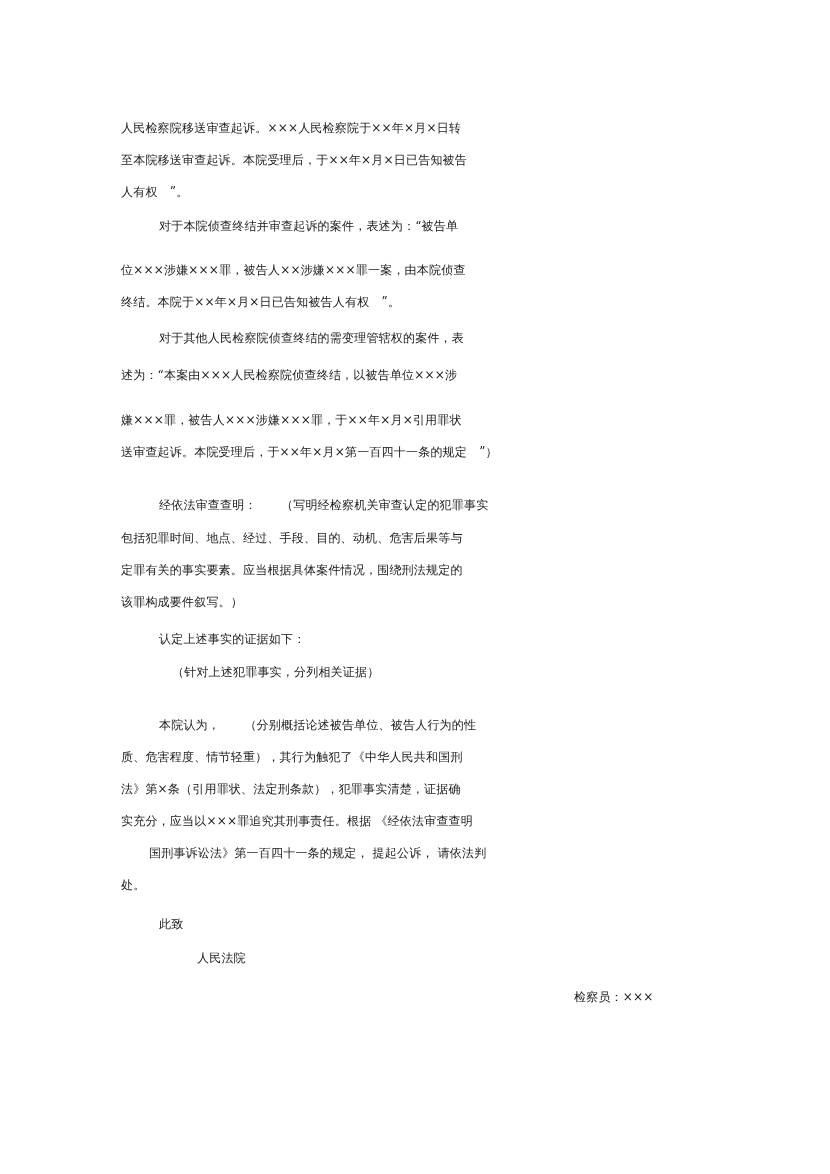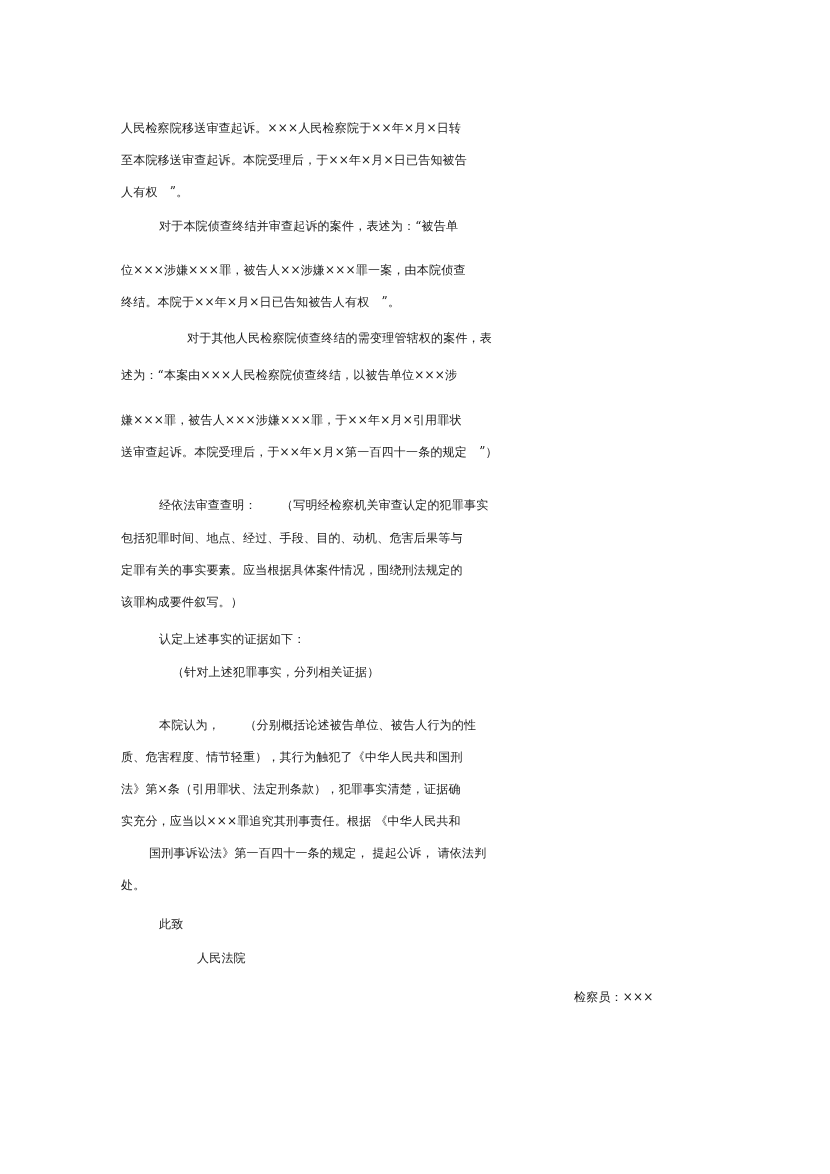--- a/index.html
+++ b/index.html
@@ -66,37 +66,37 @@
   </div>
 
   <div class="line" style="left:121px; top:116px;">人民检察院移送审查起诉。×××人民检察院于××年×月×日转</div>
   <div class="line" style="left:121px; top:148px;">至本院移送审查起诉。本院受理后，于××年×月×日已告知被告</div>
   <div class="line" style="left:121px; top:180px;">人有权　”。</div>
 
   <div class="line" style="left:159px; top:214px;">对于本院侦查终结并审查起诉的案件，表述为：“被告单</div>
   <div class="line" style="left:121px; top:258px;">位×××涉嫌×××罪，被告人××涉嫌×××罪一案，由本院侦查</div>
   <div class="line" style="left:121px; top:290px;">终结。本院于××年×月×日已告知被告人有权　”。</div>
 
-  <div class="line" style="left:159px; top:326px;margin-left:28px;">对于其他人民检察院侦查终结的需变理管辖权的案件，表</div>
+  <div class="line" style="left:159px; top:326px;">对于其他人民检察院侦查终结的需变理管辖权的案件，表</div>
   <div class="line" style="left:121px; top:363px;">述为：“本案由×××人民检察院侦查终结，以被告单位×××涉</div>
   <div class="line" style="left:121px; top:408px;">嫌×××罪，被告人×××涉嫌×××罪，于××年×月×引用罪状</div>
   <div class="line" style="left:121px; top:440px;">送审查起诉。本院受理后，于××年×月×第一百四十一条的规定　”）</div>
 
   <div class="line" style="left:159px; top:493px;">经依法审查查明：　　（写明经检察机关审查认定的犯罪事实</div>
   <div class="line" style="left:121px; top:526px;">包括犯罪时间、地点、经过、手段、目的、动机、危害后果等与</div>
   <div class="line" style="left:121px; top:558px;">定罪有关的事实要素。应当根据具体案件情况，围绕刑法规定的</div>
   <div class="line" style="left:121px; top:590px;">该罪构成要件叙写。）</div>
 
   <div class="line" style="left:159px; top:627px;">认定上述事实的证据如下：</div>
   <div class="line" style="left:172px; top:660px;">（针对上述犯罪事实，分列相关证据）</div>
 
   <div class="line" style="left:159px; top:713px;">本院认为，　　（分别概括论述被告单位、被告人行为的性</div>
   <div class="line" style="left:121px; top:745px;">质、危害程度、情节轻重），其行为触犯了《中华人民共和国刑</div>
   <div class="line" style="left:121px; top:777px;">法》第×条（引用罪状、法定刑条款），犯罪事实清楚，证据确</div>
-  <div class="line" style="left:121px; top:809px;">实充分，应当以×××罪追究其刑事责任。根据 《中华人民共和</div>
+  <div class="line" style="left:121px; top:809px;">实充分，应当以×××罪追究其刑事责任。根据 《经依法审查查明</div>
   <div class="line" style="left:121px; top:841px;margin-left:28px;">国刑事诉讼法》第一百四十一条的规定， 提起公诉， 请依法判</div>
   <div class="line" style="left:121px; top:873px;">处。</div>
 
   <div class="line" style="left:159px; top:912px;">此致</div>
   <div class="line" style="left:197px; top:946px;">人民法院</div>
   <div class="line" style="left:574px; top:985px;">检察员：×××</div>
 
 </div>
 
 </body></html>

